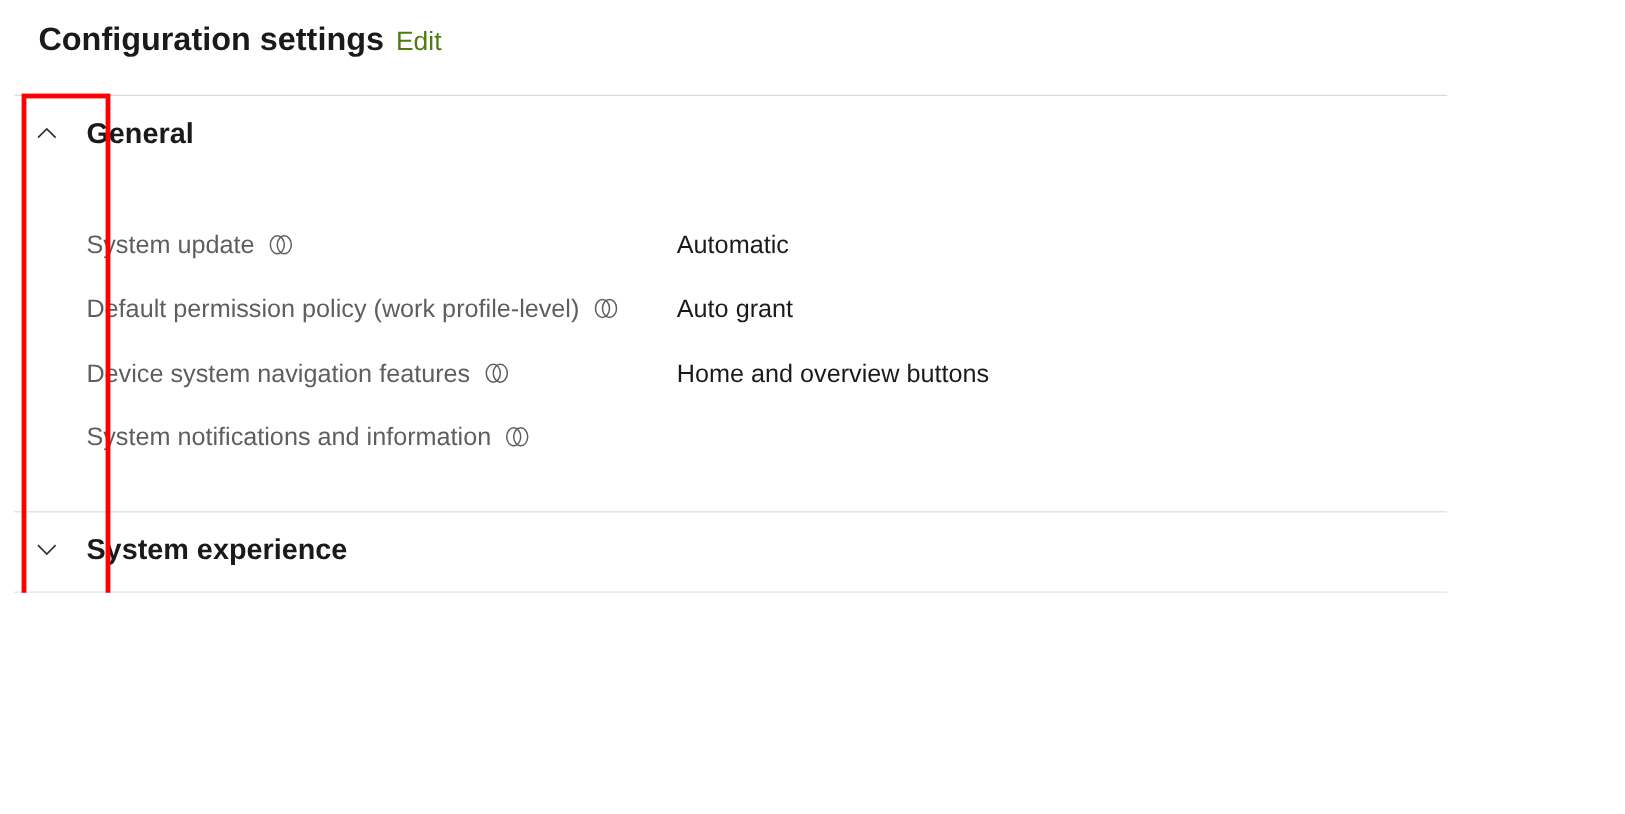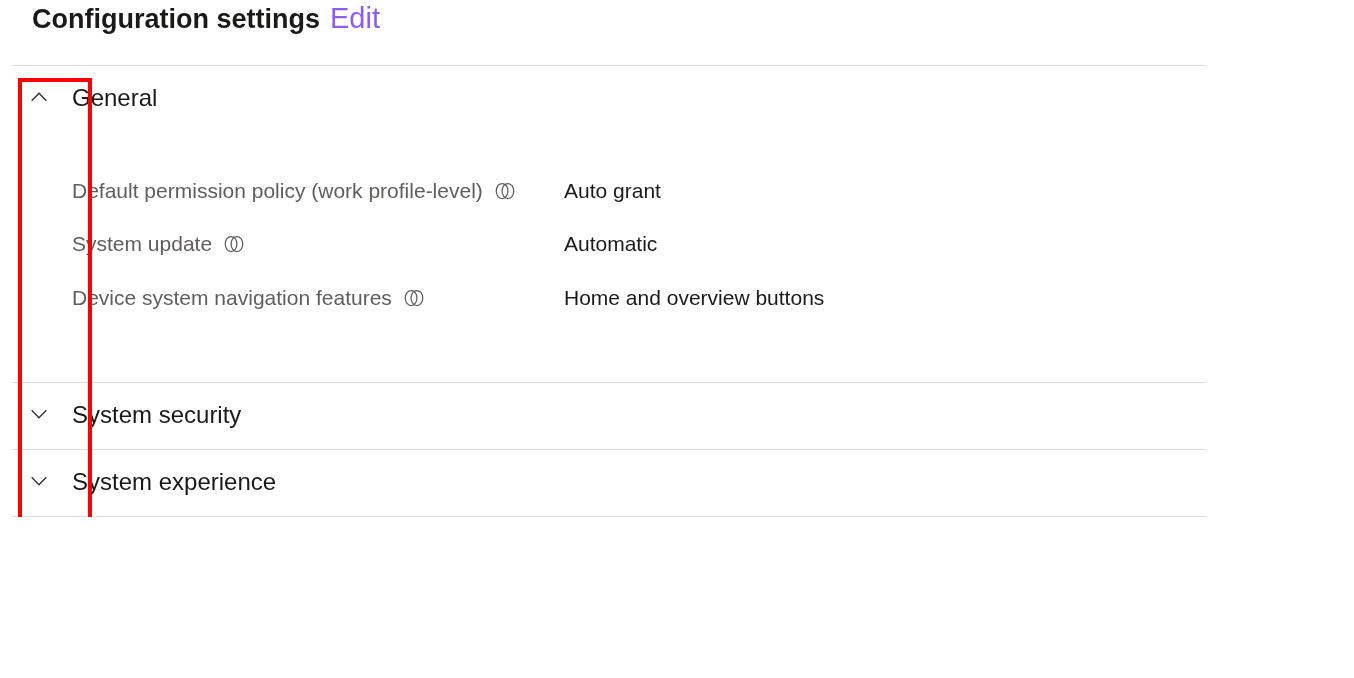--- a/index.html
+++ b/index.html
@@ -6,38 +6,38 @@
     margin: 0;
     padding: 0;
     background: #fff;
     font-family: "Segoe UI", "Segoe UI Web", Arial, sans-serif;
     color: #323130;
     font-size: 20px;
   }
   .page {
     width: 1218px;
     box-sizing: border-box;
-    padding: 2px 12px 0 12px;
+    padding: 18px 12px 0 12px;
   }
   .header-row {
     display: flex;
     align-items: baseline;
     gap: 10px;
     padding-left: 20px;
     padding-bottom: 30px;
     border-bottom: 1px solid #dcdcdc;
   }
   .header-title {
     font-size: 27px;
     font-weight: 600;
     color: #1b1a19;
   }
   .edit-link {
-    font-size: 29px;
-    color: #8b5cf6;
+    font-size: 22px;
+    color: #4d7c0f;
     cursor: pointer;
   }
 
   .section-row {
     display: flex;
     align-items: flex-start;
     border-bottom: 1px solid #dcdcdc;
   }
   .section-row.expanded { border-bottom: none; }
 
@@ -56,21 +56,21 @@
     display: block;
   }
 
   .section-body {
     flex: 1;
     padding: 18px 0 20px 6px;
   }
   .section-title {
     font-size: 24px;
     color: #1b1a19;
-    font-weight: 400;
+    font-weight: 700;
   }
 
   
   .details-block {
     border-bottom: 1px solid #dcdcdc;
     padding-bottom: 14px;
   }
 
   .details-list {
     padding-left: 0;
@@ -129,75 +129,72 @@
           <polyline points="4,16 12,8 20,16"></polyline>
         </svg>
       </div>
       <div class="section-body">
         <span class="section-title">General</span>
 
         <div class="details-list">
 
           <div class="detail-row">
             <div class="detail-label-cell">
+              <span>System update</span>
+              <svg class="info-icon" viewBox="0 0 24 24" fill="none" stroke="currentColor" stroke-width="1.5">
+                <ellipse cx="8.5" cy="12" rx="7" ry="9"></ellipse>
+                <ellipse cx="15.5" cy="12" rx="7" ry="9"></ellipse>
+              </svg>
+            </div>
+            <div class="detail-value-cell">
+              <span>Automatic</span>
+            </div>
+          </div>
+
+          <div class="detail-row">
+            <div class="detail-label-cell">
               <span>Default permission policy (work profile-level)</span>
               <svg class="info-icon" viewBox="0 0 24 24" fill="none" stroke="currentColor" stroke-width="1.5">
                 <ellipse cx="8.5" cy="12" rx="7" ry="9"></ellipse>
                 <ellipse cx="15.5" cy="12" rx="7" ry="9"></ellipse>
               </svg>
             </div>
             <div class="detail-value-cell">
               <span>Auto grant</span>
             </div>
           </div>
 
           <div class="detail-row">
             <div class="detail-label-cell">
-              <span>System update</span>
-              <svg class="info-icon" viewBox="0 0 24 24" fill="none" stroke="currentColor" stroke-width="1.5">
-                <ellipse cx="8.5" cy="12" rx="7" ry="9"></ellipse>
-                <ellipse cx="15.5" cy="12" rx="7" ry="9"></ellipse>
-              </svg>
-            </div>
-            <div class="detail-value-cell">
-              <span>Automatic</span>
-            </div>
-          </div>
-
-          <div class="detail-row">
-            <div class="detail-label-cell">
               <span>Device system navigation features</span>
               <svg class="info-icon" viewBox="0 0 24 24" fill="none" stroke="currentColor" stroke-width="1.5">
                 <ellipse cx="8.5" cy="12" rx="7" ry="9"></ellipse>
                 <ellipse cx="15.5" cy="12" rx="7" ry="9"></ellipse>
               </svg>
             </div>
             <div class="detail-value-cell">
               <span>Home and overview buttons</span>
             </div>
           </div>
 
           <div class="detail-row">
+            <div class="detail-label-cell">
+              <span>System notifications and information</span>
+              <svg class="info-icon" viewBox="0 0 24 24" fill="none" stroke="currentColor" stroke-width="1.5">
+                <ellipse cx="8.5" cy="12" rx="7" ry="9"></ellipse>
+                <ellipse cx="15.5" cy="12" rx="7" ry="9"></ellipse>
+              </svg>
+            </div>
           </div>
 
         </div>
       </div>
     </div>
   </div>
 
-  <div class="section-row">
-    <div class="chevron-cell">
-      <svg class="chevron" viewBox="0 0 24 24" fill="none" stroke="#323130" stroke-width="1.5">
-        <polyline points="4,8 12,16 20,8"></polyline>
-      </svg>
-    </div>
-    <div class="section-body">
-      <span class="section-title">System security</span>
-    </div>
-  </div>
 
   <div class="section-row">
     <div class="chevron-cell">
       <svg class="chevron" viewBox="0 0 24 24" fill="none" stroke="#323130" stroke-width="1.5">
         <polyline points="4,8 12,16 20,8"></polyline>
       </svg>
     </div>
     <div class="section-body">
       <span class="section-title">System experience</span>
     </div>

